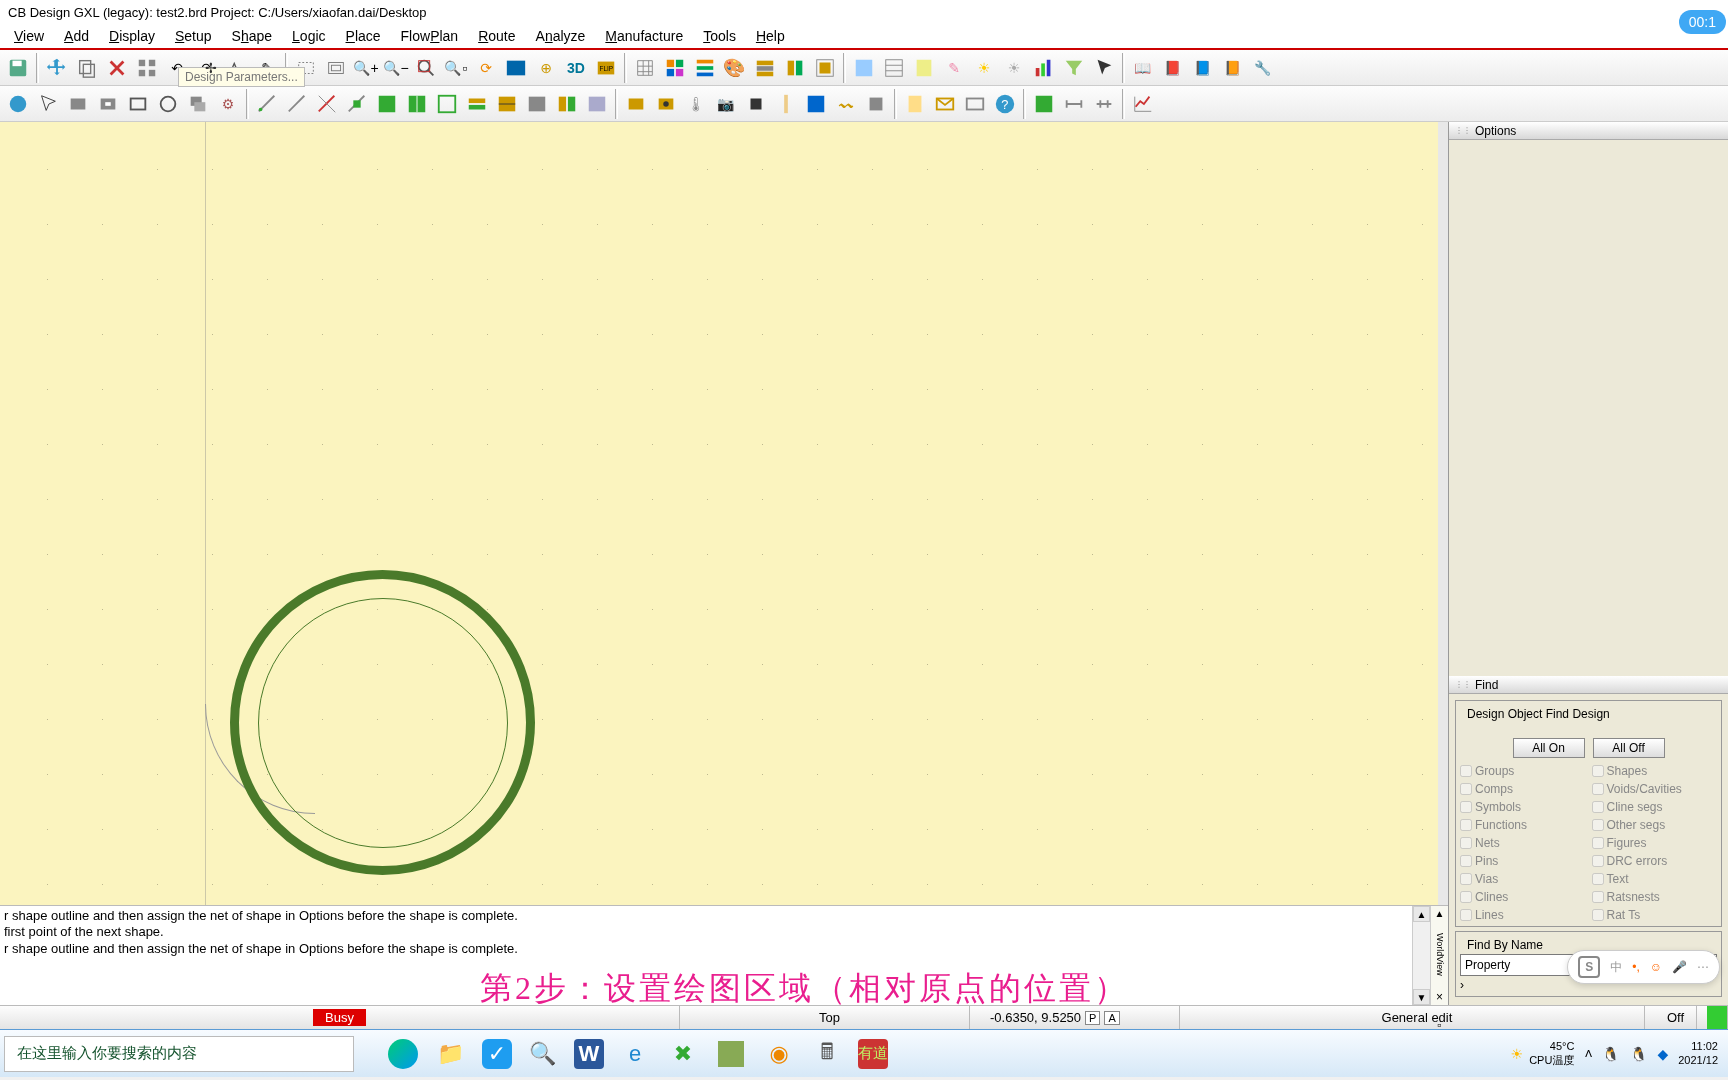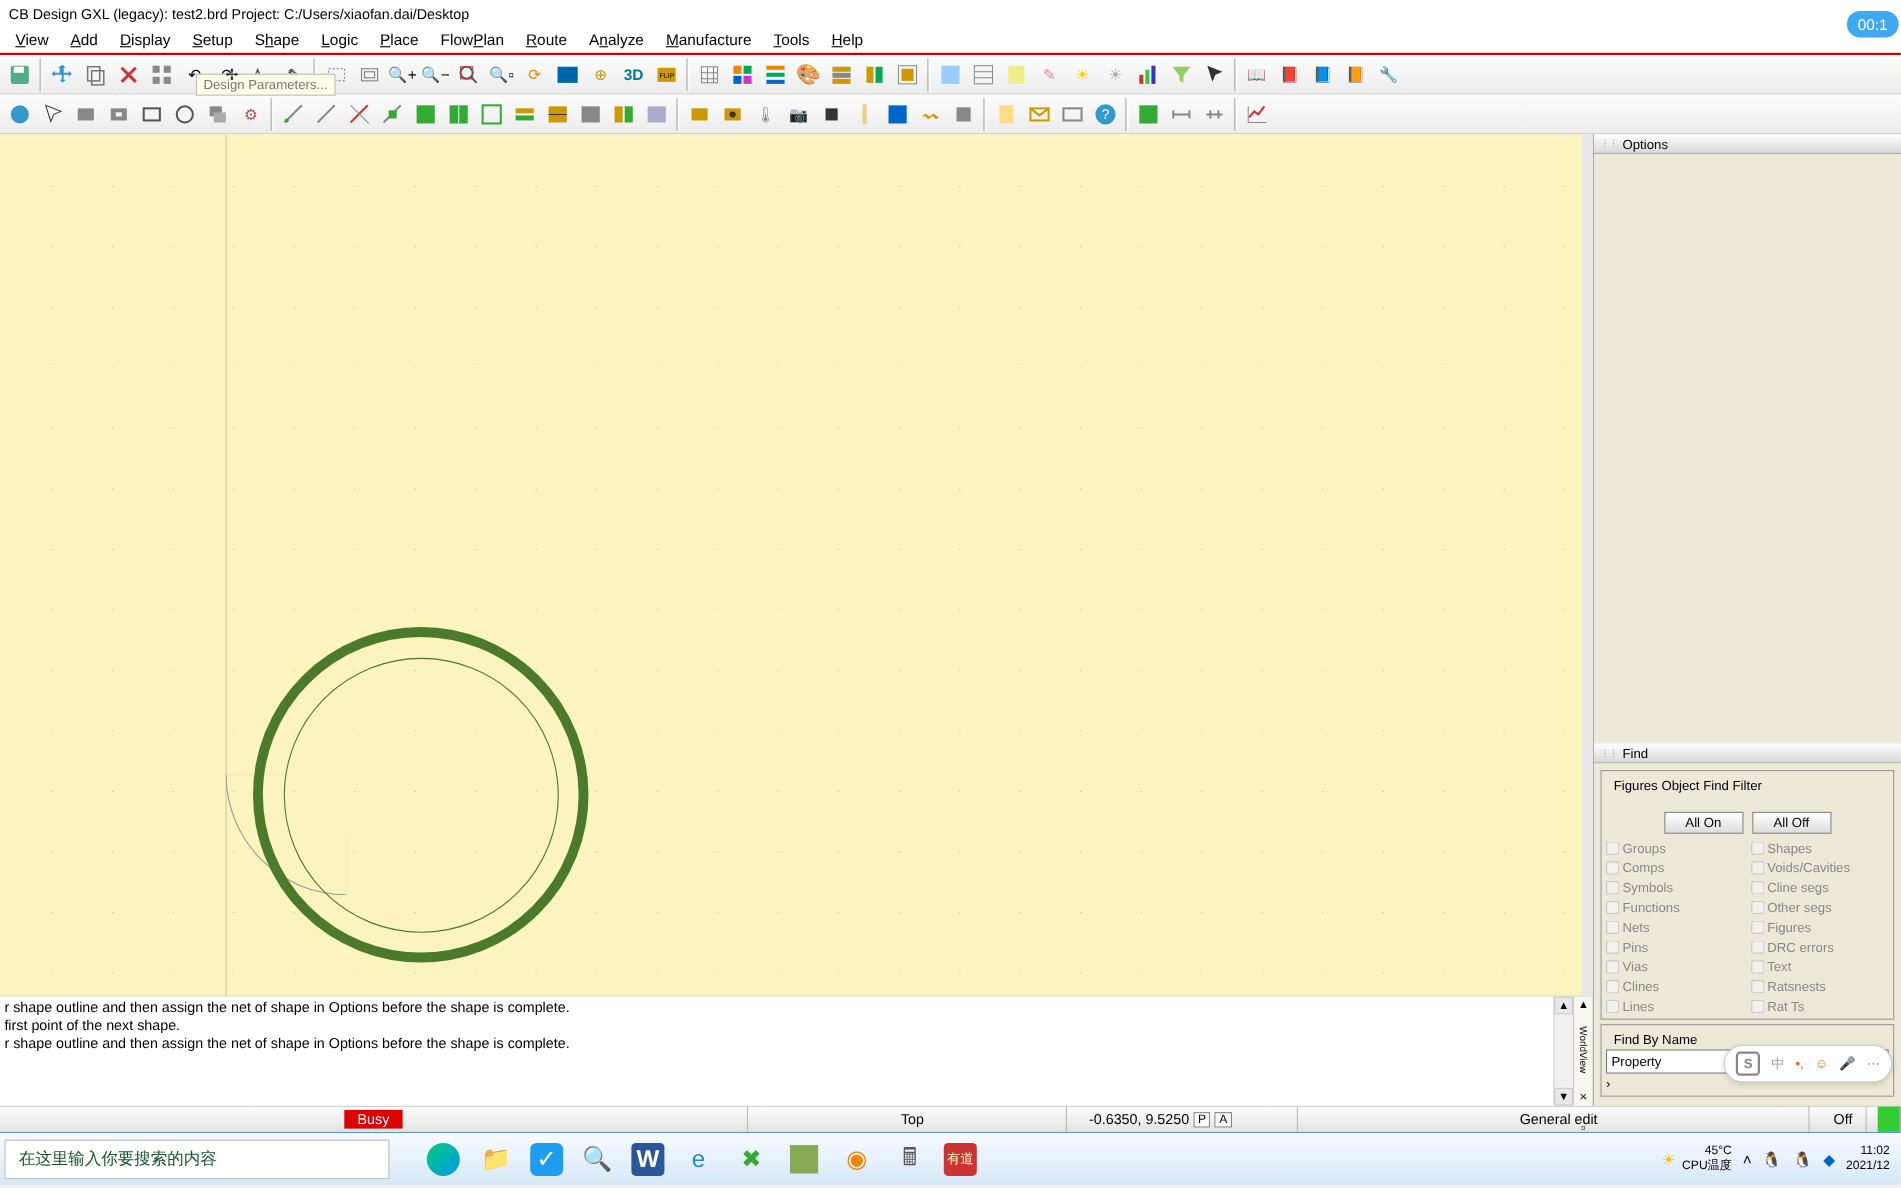--- a/index.html
+++ b/index.html
@@ -464,20 +464,21 @@
 
       <div class="circle-thick"></div>
       <div class="circle-thin"></div>
 
     </div>
     <div class="console-wrap">
       <div class="console">
         <div>r shape outline and then assign the net of shape in Options before the shape is complete.</div>
         <div> first point of the next shape.</div>
         <div>r shape outline and then assign the net of shape in Options before the shape is complete.</div>
+        <div class="console-overlay">第2步：设置绘图区域（相对原点的位置）</div>
       </div>
       <div class="console-scroll">
         <div class="arrow">▲</div>
         <div style="flex:1"></div>
         <div class="arrow">▼</div>
       </div>
       <div class="worldview">
         <div class="arrow" style="font-size:10px">▲</div>
         <span>WorldView</span>
         <div>×</div>
@@ -490,21 +491,21 @@
     <div class="panel-header">
         <span>Options</span>
       </div>
     <div class="options-body"></div>
 
     <div class="panel-header">
         <span>Find</span>
       </div>
     <div class="find-body">
       <div class="fieldset">
-        <div class="fieldset-legend">Figures Object Find Filter</div>
+        <div class="fieldset-legend">Design Object Find Design</div>
         <div class="filter-btns">
           <button class="filter-btn">All On</button>
           <button class="filter-btn">All Off</button>
         </div>
         <div class="filter-grid">
           <label class="chk">
               <input type="checkbox" disabled="" style="">
               <span>Groups</span>
             </label>
           <label class="chk">
@@ -620,21 +621,21 @@
     <div class="task-icon" style="background:#2b579a;color:#fff;border-radius:4px;width:30px;height:30px;font-weight:bold">W</div>
     <div class="task-icon" style="color:#1e88d0">e</div>
     <div class="task-icon" style="color:#3a3">✖</div>
     <div class="task-icon">
         <svg width="26" height="26">
           <rect width="26" height="26" fill="#8a5"></rect>
         </svg>
       </div>
     <div class="task-icon" style="color:#e80">◉</div>
     <div class="task-icon" style="color:#555">🖩</div>
-    <div class="task-icon" style="background:#c33;color:#fef9c3;border-radius:4px;width:30px;height:30px;font-size:12px">有道</div>
+    <div class="task-icon" style="background:#c33;color:#bef264;border-radius:4px;width:30px;height:30px;font-size:15px">有道</div>
   </div>
   <div class="tray">
     <div class="weather">
       <span style="color:#fb0">☀</span>
       <div class="tray-small">
         <div>45°C</div>
         <div>CPU温度</div>
       </div>
     </div>
     <span>˄</span>

